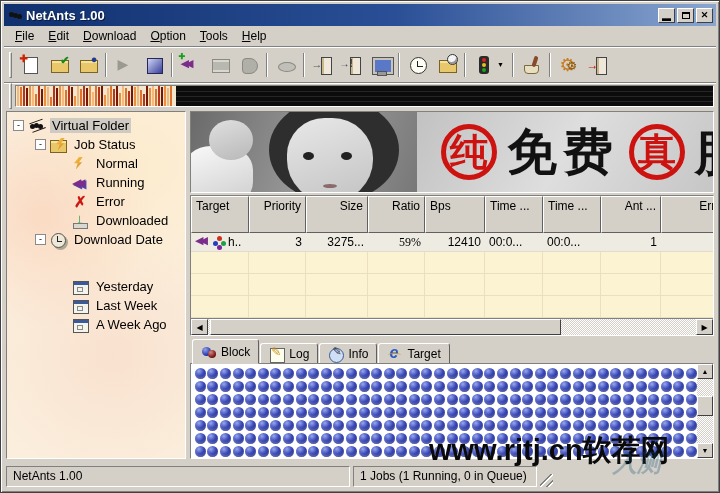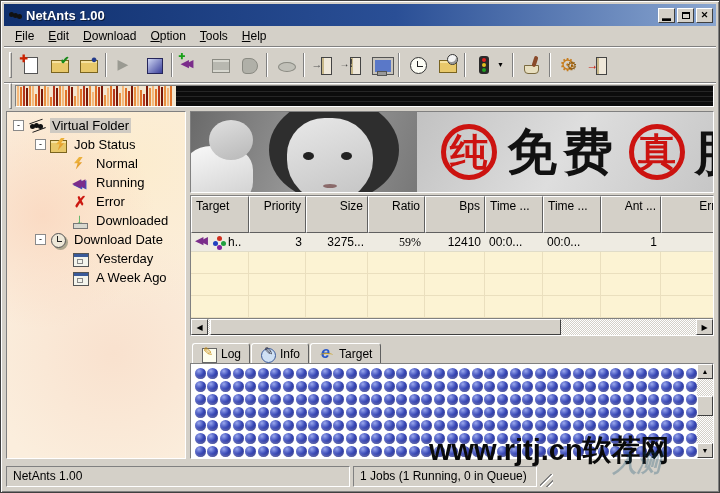--- a/index.html
+++ b/index.html
@@ -411,23 +411,27 @@
         </div>
         <div class="tree-row" style="padding-left: 65px;">
           <span class="tico tico-down"></span>
           <span class="tree-label">Downloaded</span>
         </div>
         <div class="tree-row" style="padding-left: 28px;">
           <span class="expand-box">-</span>
           <span class="tico tico-dclock"></span>
           <span class="tree-label">Download Date</span>
         </div>
+        <div class="tree-row" style="padding-left: 65px; margin-top: 28px;">
+          <span class="tico tico-cal"></span>
+          <span class="tree-label">Yesterday</span>
+        </div>
         <div class="tree-row" style="padding-left: 65px;">
           <span class="tico tico-cal"></span>
-          <span class="tree-label">Yesterday</span>
+          <span class="tree-label">Last Week</span>
         </div>
         <div class="tree-row" style="padding-left: 65px;">
           <span class="tico tico-cal"></span>
           <span class="tree-label">A Week Ago</span>
         </div>
       </div>
     <div class="splitter"></div>
 
     <div class="right-panel">
       <div class="banner">
@@ -447,21 +451,21 @@
             <span class="bt-black">服务</span>
           </div>
       </div>
 
       <div class="table-zone">
         <div class="thead" id="thead">
             <span class="th" style="width: 58px; text-align: left;">Target</span>
             <span class="th" style="width: 57px; text-align: right;">Priority</span>
             <span class="th" style="width: 62px; text-align: right;">Size</span>
             <span class="th" style="width: 57px; text-align: right;">Ratio</span>
-            <span class="th" style="width: 60px; text-align: right;">Bps</span>
+            <span class="th" style="width: 60px; ">Bps</span>
             <span class="th" style="width: 58px; text-align: left;">Time ...</span>
             <span class="th" style="width: 58px; text-align: left;">Time ...</span>
             <span class="th" style="width: 60px; text-align: right;">Ant ...</span>
             <span class="th" style="width: 70px; text-align: right;">Error</span>
           </div>
         <div id="tbody">
             <div class="trow">
               <span class="td" style="width: 58px;"><span class="rowico"></span><span class="pin"></span>h..</span>
               <span class="td num" style="width: 57px;">3</span>
               <span class="td num" style="width: 62px;">3275...</span>
@@ -512,20 +516,24 @@
           <span class="sbtn">◀</span>
           <span class="htrack">
               <span class="hthumb"></span>
             </span>
           <span class="sbtn">▶</span>
         </div>
       </div>
 
       <div class="tab-zone">
         <div class="tabbar" id="tabbar">
+            <div class="tab active">
+              <span class="tabico tabico-block"></span>
+              <span>Block</span>
+            </div>
             <div class="tab">
               <span class="tabico tabico-log"></span>
               <span>Log</span>
             </div>
             <div class="tab">
               <span class="tabico tabico-info"></span>
               <span>Info</span>
             </div>
             <div class="tab">
               <span class="tabico tabico-links"></span>

